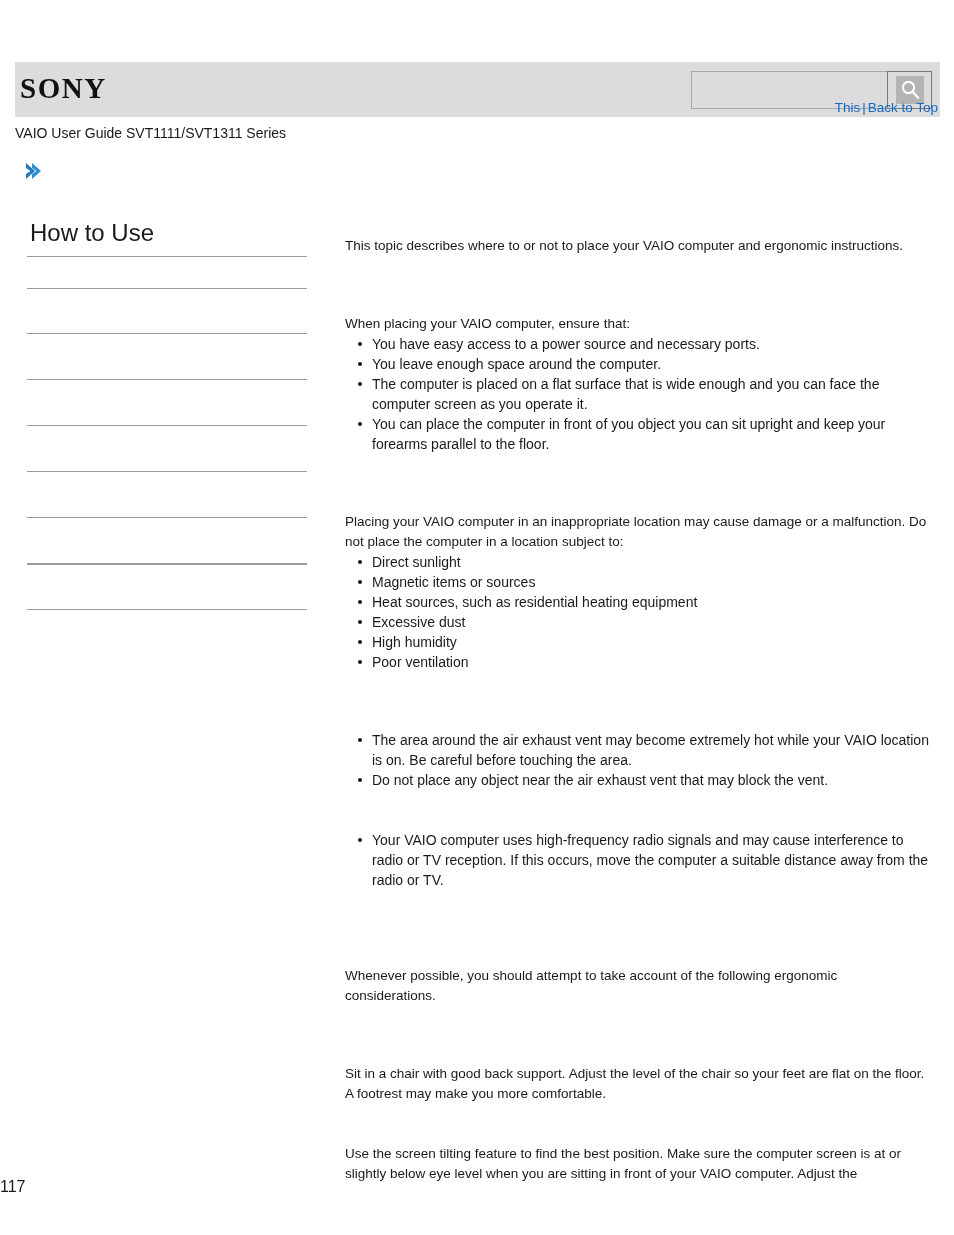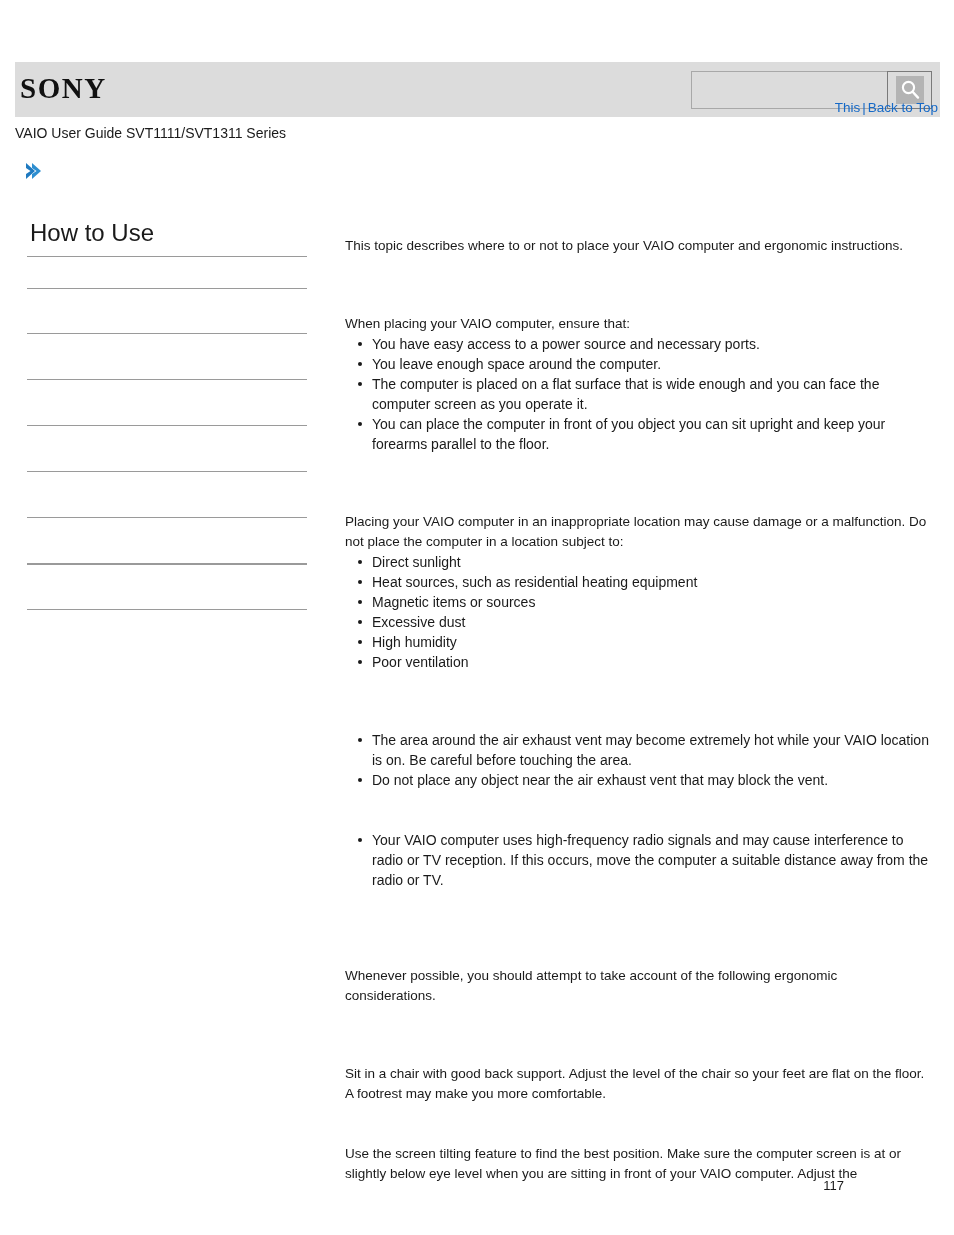--- a/index.html
+++ b/index.html
@@ -207,22 +207,22 @@
   .spacer-md { height: 40px; }
   .spacer-lg { height: 58px; }
   .spacer-xl { height: 76px; }
 
   
   .page-number {
     position: absolute;
     left: 0;
     top: 1178px;
     width: 844px;
-    text-align: right;
-    font-size: 13px;
+    text-align: left;
+    font-size: 16px;
     color: #1a1a1a;
   }
 </style>
 </head>
 <body>
 
 <div class="header-bar">
   <div class="sony-logo">SONY</div>
 
   <div class="search-wrap">
@@ -318,22 +318,22 @@
     </ul>
   </section>
 
   <div class="spacer-lg"></div>
 
   <section>
     <h2 class="section-head"></h2>
     <p>Placing your VAIO computer in an inappropriate location may cause damage or a malfunction. Do not place the computer in a location subject to:</p>
     <ul>
       <li>Direct sunlight</li>
+      <li>Magnetic items or sources</li>
       <li>Heat sources, such as residential heating equipment</li>
-      <li>Magnetic items or sources</li>
       <li>Excessive dust</li>
       <li>High humidity</li>
       <li>Poor ventilation</li>
     </ul>
   </section>
 
   <div class="spacer-lg"></div>
 
   <section>
     <h2 class="section-head"></h2>

